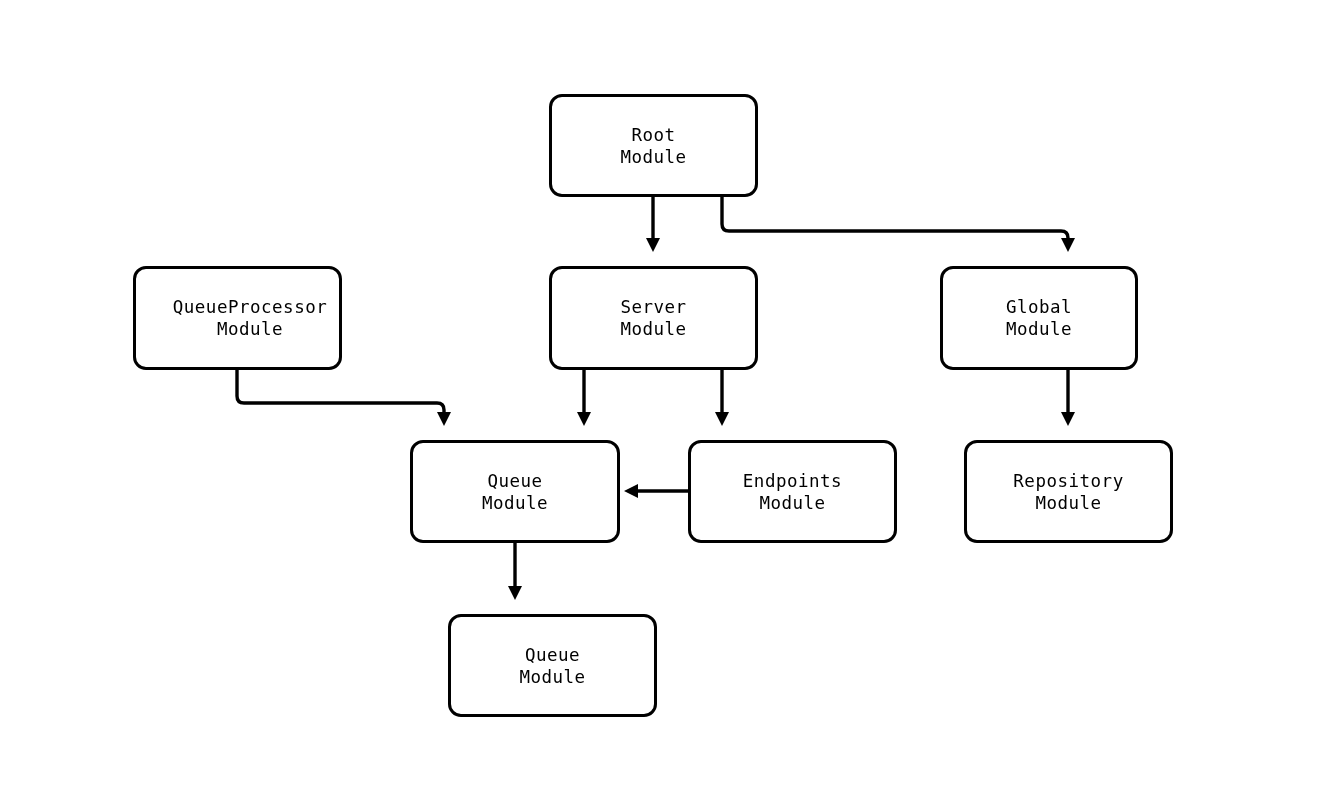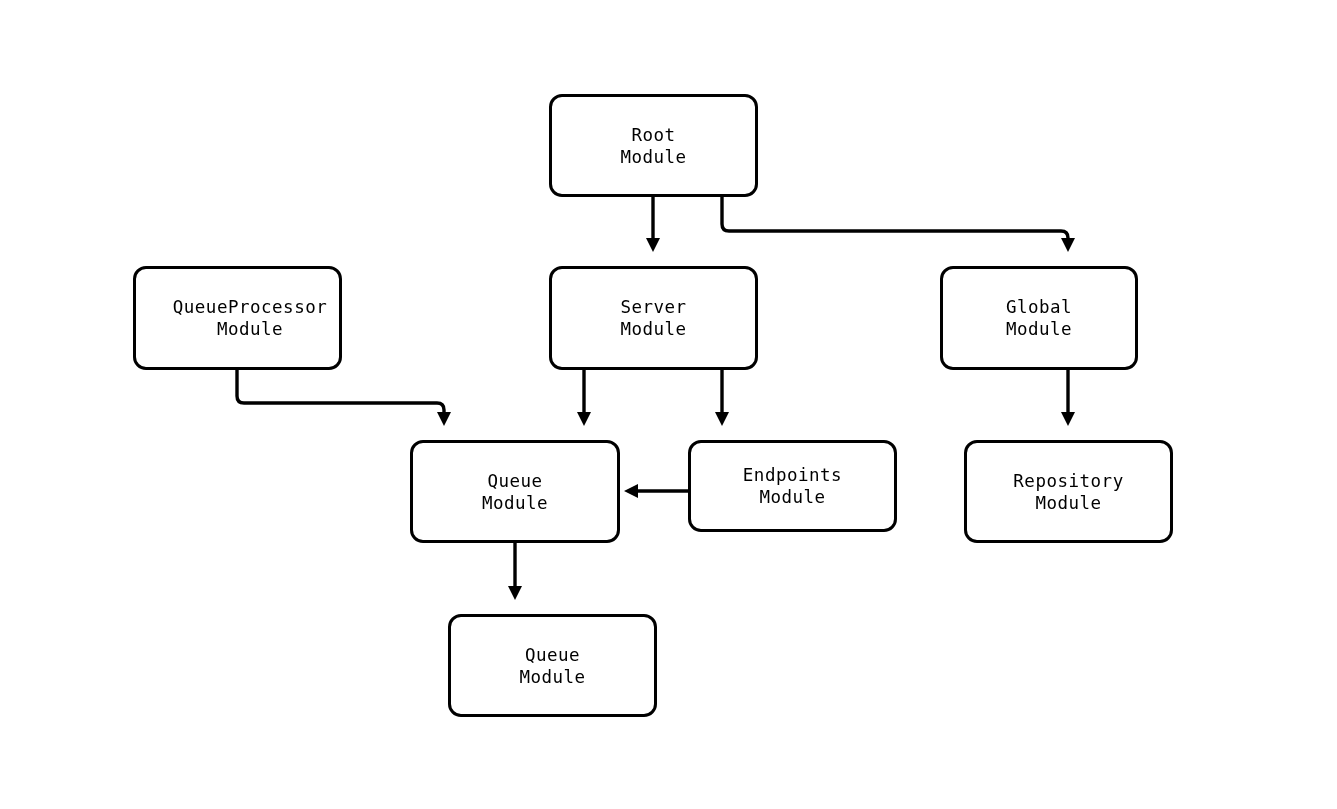--- a/index.html
+++ b/index.html
@@ -117,21 +117,21 @@
   <div class="node" id="node-global" style="left: 940px; top: 266px; width: 198px; height: 104px;">
     <div class="node-line">Global</div>
     <div class="node-line">Module</div>
   </div>
 
   <div class="node" id="node-core" style="left: 410px; top: 440px; width: 210px; height: 103px;">
     <div class="node-line">Queue</div>
     <div class="node-line">Module</div>
   </div>
 
-  <div class="node" id="node-endpoints" style="left: 688px; top: 440px; width: 209px; height: 92px;">
+  <div class="node" id="node-endpoints" style="left: 688px; top: 440px; width: 209px; height: 103px;">
     <div class="node-line">Endpoints</div>
     <div class="node-line">Module</div>
   </div>
 
   <div class="node" id="node-repository" style="left: 964px; top: 440px; width: 209px; height: 103px;">
     <div class="node-line">Repository</div>
     <div class="node-line">Module</div>
   </div>
 
   <div class="node" id="node-queue" style="left: 410px; top: 614px; width: 209px; height: 103px; margin-left: 38px;">

